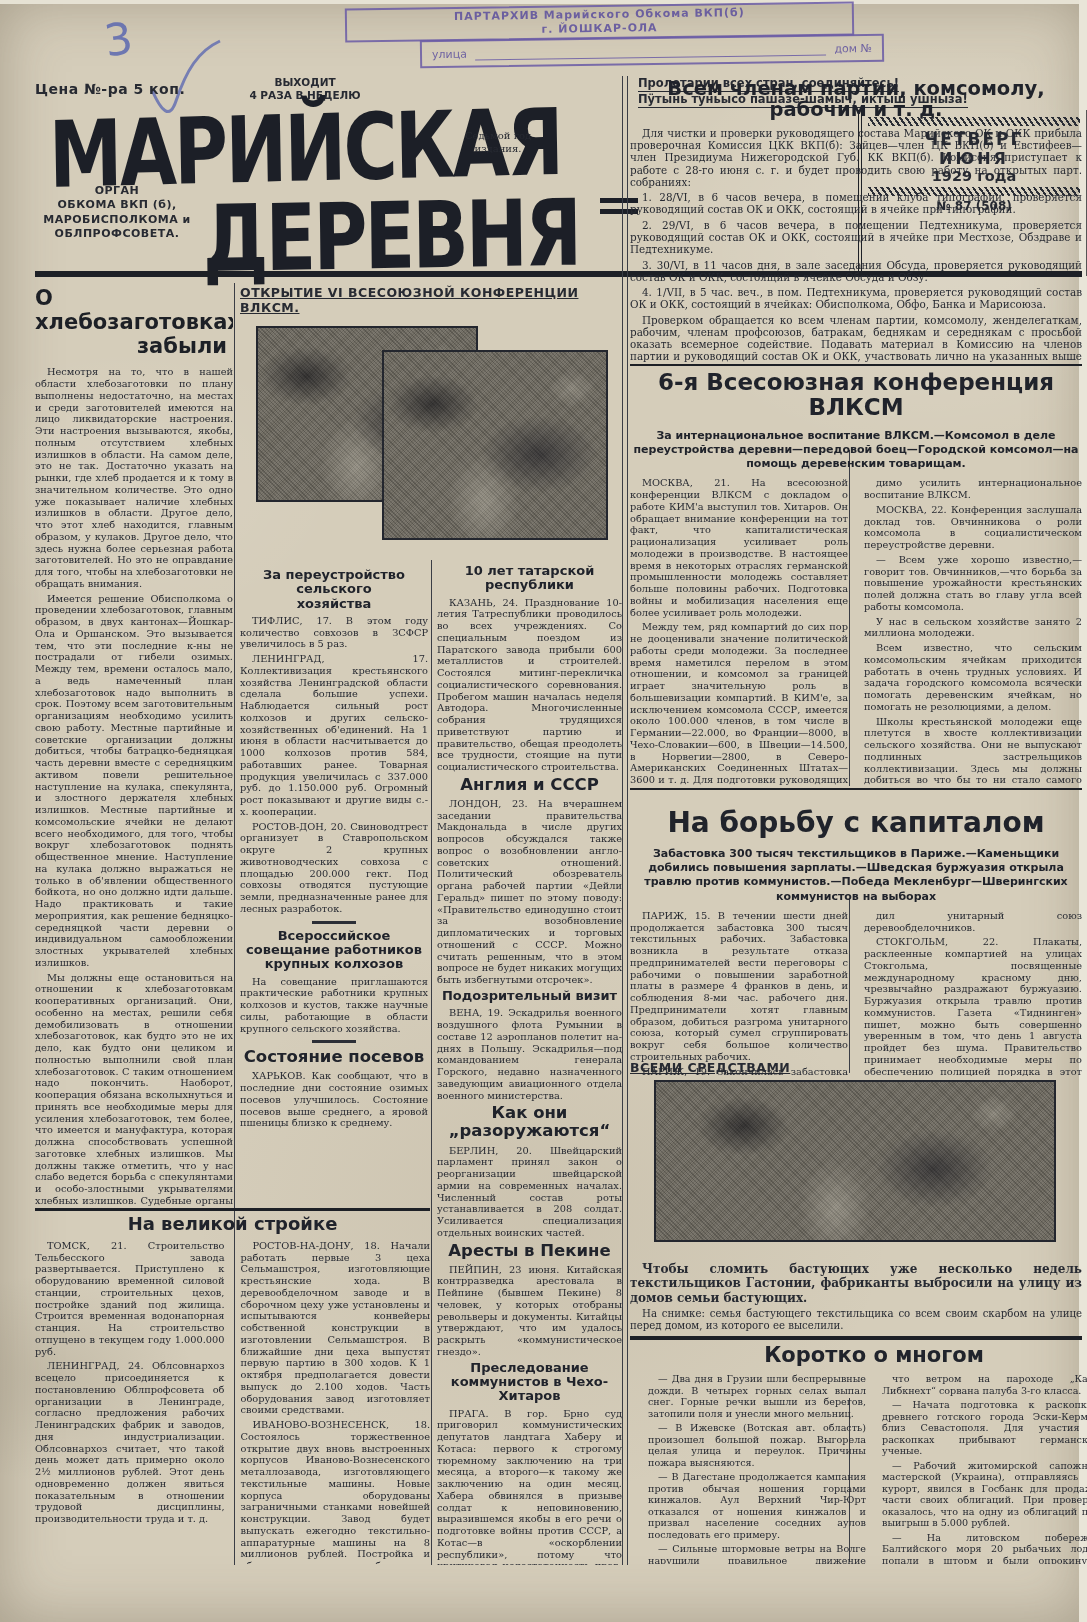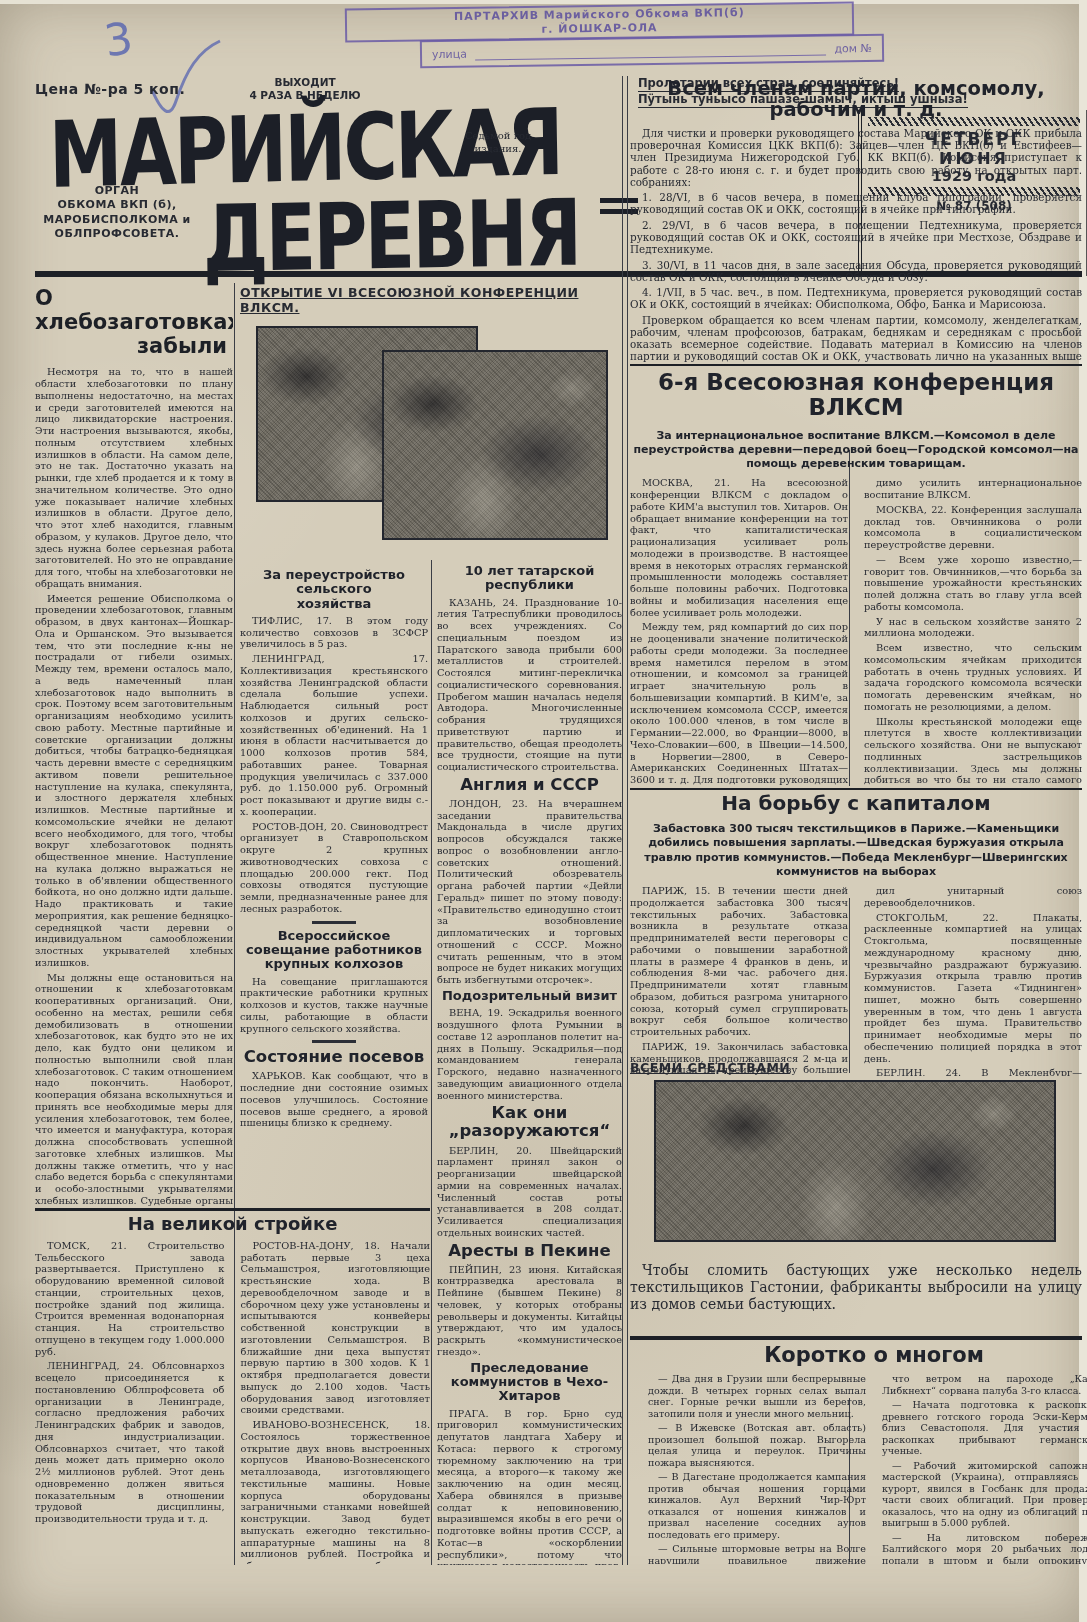--- a/index.html
+++ b/index.html
@@ -42,21 +42,21 @@
   .db-wd{font-weight:bold;font-size:17px;letter-spacing:2px;}
   .db-day{font-weight:bold;font-size:36px;line-height:1;}
   .db-mon{font-weight:bold;font-size:16px;letter-spacing:3px;}
   .db-yr{font-weight:bold;font-size:14.5px;}
   .db-no{font-weight:bold;font-size:12px;}
   
   .ed-head{font-family:"DejaVu Sans",sans-serif;font-weight:bold;font-size:21px;line-height:1.15;color:#1d2026;margin-bottom:8px;}
   .ed-head .l2{text-align:right;padding-right:6px;}
   .h-party{font-size:19.5px;margin:0 0 6px;}
   .h-vlksm{font-size:23px;margin:0 0 4px;}
-  .h-cap{font-size:20px;margin:0 0 4px;}
+  .h-cap{font-size:28px;margin:16px 0 4px;}
   .h-kor{font-size:21px;margin:0 0 6px;}
   .h-build{font-size:18px;margin:0 0 6px;}
   .h-art{font-size:13px;}
   .h-art-lg{font-size:16.5px;}
   .subhead{font:bold 11px/1.3 "DejaVu Sans",sans-serif;text-align:center;margin:8px 0 6px;color:#20232b;}
   .cols{display:flex;gap:16px;}
   .cols>div{flex:1;min-width:0;}
   .pty .p{font-size:10.4px;line-height:1.18;}
   .photo-head{font:bold 12.5px/1.2 "DejaVu Sans",sans-serif;letter-spacing:.5px;margin-bottom:5px;text-decoration:underline;}
   .photo{background-color:#6e6a60;border:2px solid #23262e;position:absolute;
@@ -292,21 +292,22 @@
           <p class="p">БЕРЛИН, 24. В Мекленбург—Шверинге происходили выборы в ландтаг. По предварительным данным коммунисты выиграли 1000 голосов и получили 16000 голосов. Социал-демократы потеряли 9000 голосов и имеют 11800.</p>
         </div>
     </div>
   </div>
 
   <div class="sec" style="left:630px;top:1060px;width:452px;height:198px;">
     <div class="photo-head">ВСЕМИ СРЕДСТВАМИ</div>
     <div class="photo" style="position:relative;left:24px;top:0;width:398px;height:158px;display:block;"></div>
   </div>
   <div class="sec" style="left:630px;top:1262px;width:452px;height:70px;">
-    <p class="p" style="font-size:14px;">Чтобы сломить бастующих уже несколько недель текстильщиков Гастонии, фабриканты выбросили на улицу из домов семьи бастующих.</p>
+    <p class="p" style="font-size:12px;font-weight:bold;">Чтобы сломить бастующих уже несколько недель текстильщиков Гастонии, фабриканты выбросили на улицу из домов семьи бастующих.</p>
+    <p class="p" style="font-size:10.2px;">На снимке: семья бастующего текстильщика со всем своим скарбом на улице перед домом, из которого ее выселили.</p>
   </div>
   <div class="hr" style="left:630px;top:1336px;width:452px;height:4px;"></div>
 
   <div class="sec kor" style="left:648px;top:1344px;width:452px;height:220px;">
     <div class="head h-kor">Коротко о многом</div>
     <div class="cols">
       <div>
           <p class="p">— Два дня в Грузии шли беспрерывные дожди. В четырех горных селах выпал снег. Горные речки вышли из берегов, затопили поля и унесли много мельниц.</p>
           <p class="p">— В Ижевске (Вотская авт. область) произошел большой пожар. Выгорела целая улица и переулок. Причины пожара выясняются.</p>
           <p class="p">— В Дагестане продолжается кампания против обычая ношения горцами кинжалов. Аул Верхний Чир-Юрт отказался от ношения кинжалов и призвал население соседних аулов последовать его примеру.</p>

